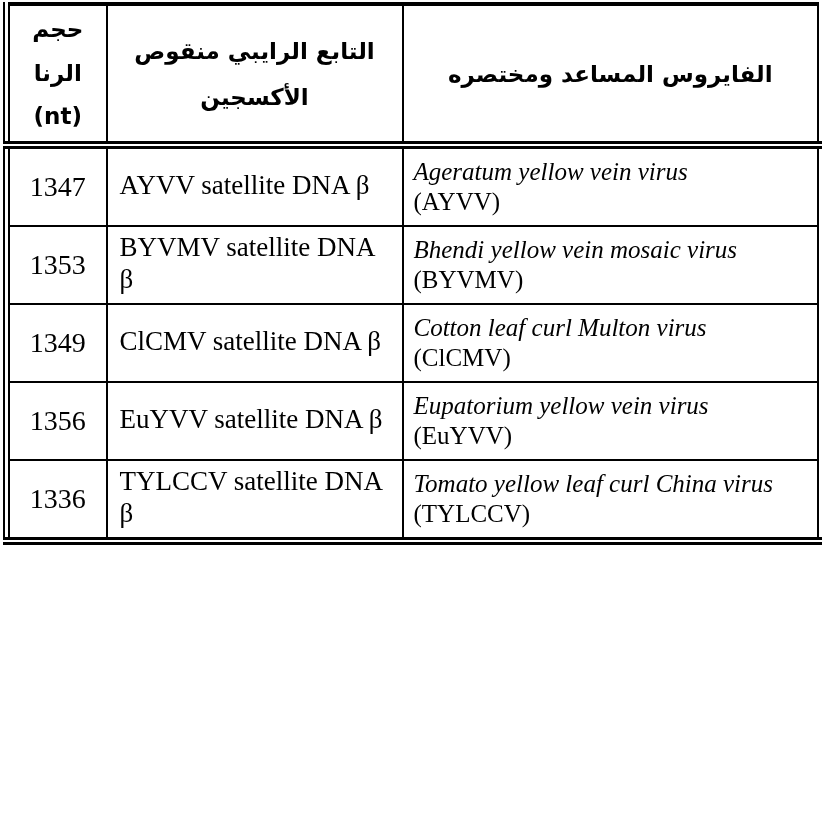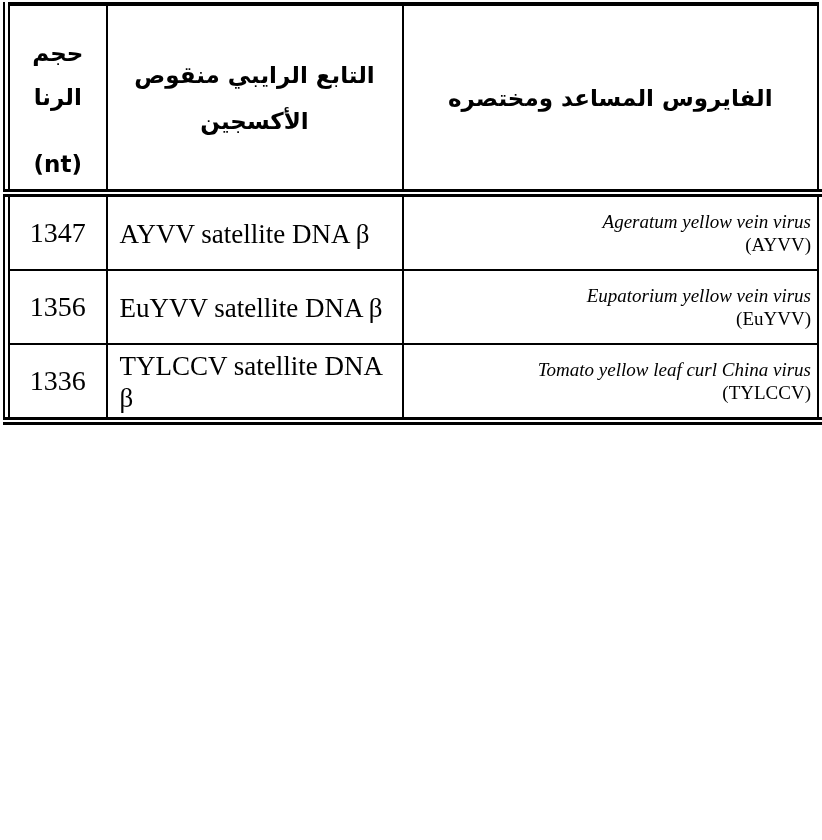--- a/index.html
+++ b/index.html
@@ -39,42 +39,42 @@
     height: 104px;
     border-bottom: 8px double #000;
     font-family: "DejaVu Sans", sans-serif;
     font-weight: bold;
     font-size: 23px;
     text-align: center;
     vertical-align: middle;
     padding: 2px 8px;
     line-height: 2.0;
   }
-  thead th .hdr-line { line-height: 1.9; margin-top: 24px; }
+  thead th .hdr-line { line-height: 1.9; }
 
   tbody td { vertical-align: middle; }
   tr.tall td  { height: 68px; }
   tr.short td { height: 41px; }
 
   td.col-size {
     text-align: center;
     font-size: 28px;
     padding: 0 8px;
   }
   td.col-sat {
     font-size: 27px;
-    padding: 2px 8px 0 12px;
+    padding: 2px 8px 6px 12px;
     line-height: 1.2;
     text-align: left;
   }
   td.col-virus {
-    font-size: 19px;
+    font-size: 25px;
     padding: 2px 6px 2px 10px;
     line-height: 1.22;
-    text-align: right;
+    text-align: left;
   }
   td.col-virus i { font-style: italic; }
 </style>
 </head>
 <body>
 
 <div class="page">
 
   <table class="data-table">
     <colgroup>
@@ -92,23 +92,33 @@
         <th dir="rtl">الفايروس المساعد ومختصره</th>
       </tr>
     </thead>
     <tbody>
   <tr class="tall">
     <td class="col-size">1347</td>
     <td class="col-sat">AYVV satellite DNA β</td>
     <td class="col-virus"><i>Ageratum yellow vein virus</i><br><span>(AYVV)</span></td>
   </tr>
 
+  <tr class="tall">
+    <td class="col-size">1353</td>
+    <td class="col-sat">BYVMV satellite DNA β</td>
+    <td class="col-virus"><i>Bhendi yellow vein mosaic virus</i><br><span>(BYVMV)</span></td>
+  </tr>
 
 
 
+  <tr class="tall">
+    <td class="col-size">1349</td>
+    <td class="col-sat">ClCMV satellite DNA β</td>
+    <td class="col-virus"><i>Cotton leaf curl Multon virus</i><br><span>(ClCMV)</span></td>
+  </tr>
 
   <tr class="tall">
     <td class="col-size">1356</td>
     <td class="col-sat">EuYVV satellite DNA β</td>
     <td class="col-virus"><i>Eupatorium yellow vein virus</i><br><span>(EuYVV)</span></td>
   </tr>
 
 
 
 

